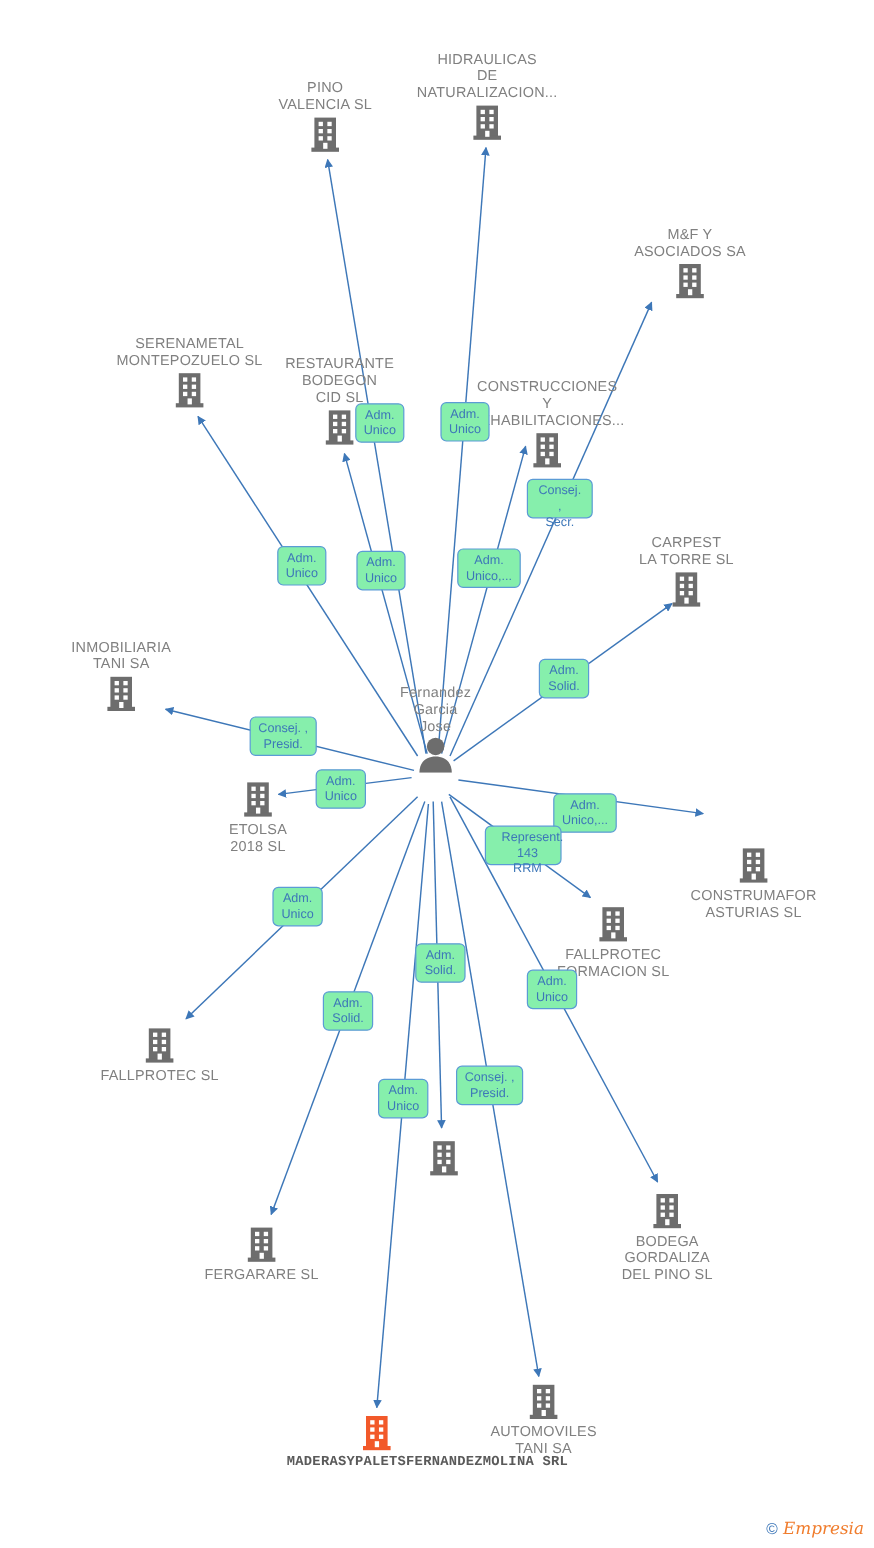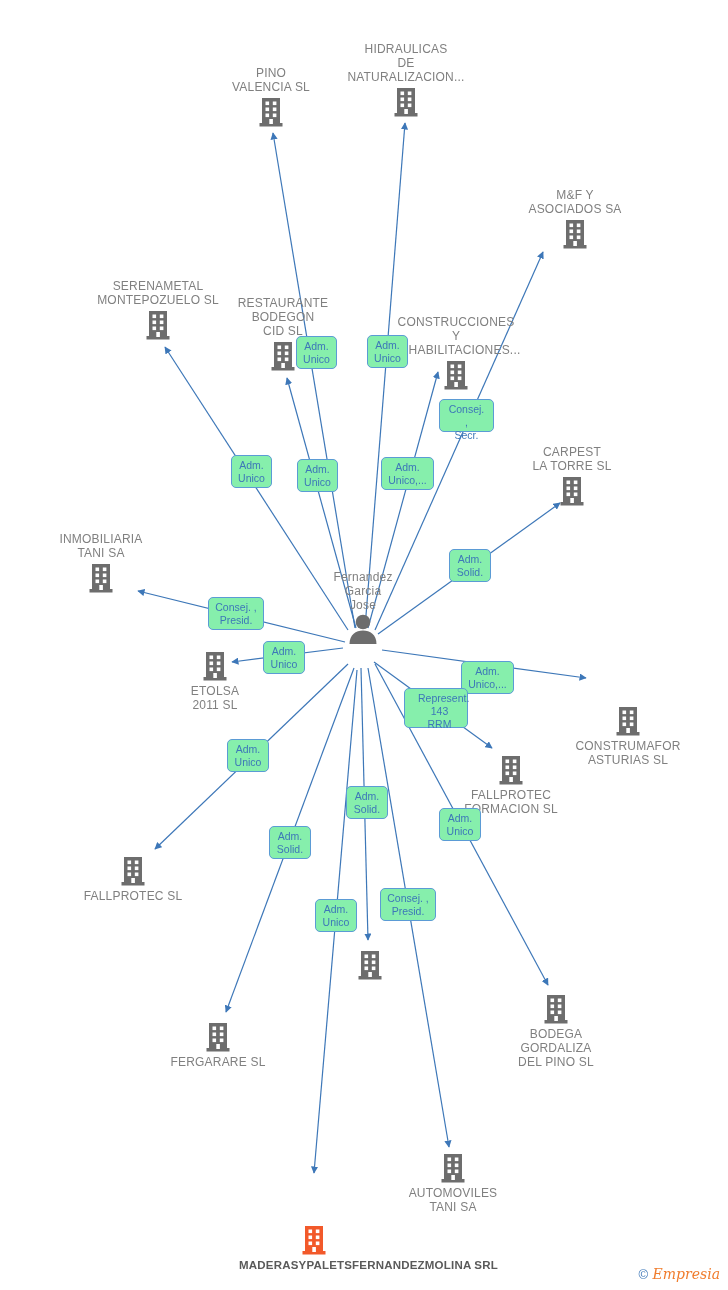--- a/index.html
+++ b/index.html
@@ -255,21 +255,21 @@
             <rect x="2.5" y="27" width="23" height="3.5" fill="#6d6d6d"></rect>
             <rect x="8.5" y="5.5" width="3.6" height="3.6" fill="#fff"></rect>
             <rect x="15.8" y="5.5" width="3.6" height="3.6" fill="#fff"></rect>
             <rect x="8.5" y="11.5" width="3.6" height="3.6" fill="#fff"></rect>
             <rect x="15.8" y="11.5" width="3.6" height="3.6" fill="#fff"></rect>
             <rect x="8.5" y="17.5" width="3.6" height="3.6" fill="#fff"></rect>
             <rect x="15.8" y="17.5" width="3.6" height="3.6" fill="#fff"></rect>
             <rect x="12.3" y="23" width="3.6" height="5" fill="#fff"></rect>
           </svg></span>
         <div class="label">ETOLSA
-2011 SL</div>
+2018 SL</div>
       </div>
       <div class="node label-below" style="top: 705px; left: 628px;">
         <span class="glyph"><svg width="28" height="32" viewBox="0 0 28 32">
             <rect x="5" y="2" width="18" height="26" fill="#6d6d6d"></rect>
             <rect x="2.5" y="27" width="23" height="3.5" fill="#6d6d6d"></rect>
             <rect x="8.5" y="5.5" width="3.6" height="3.6" fill="#fff"></rect>
             <rect x="15.8" y="5.5" width="3.6" height="3.6" fill="#fff"></rect>
             <rect x="8.5" y="11.5" width="3.6" height="3.6" fill="#fff"></rect>
             <rect x="15.8" y="11.5" width="3.6" height="3.6" fill="#fff"></rect>
             <rect x="8.5" y="17.5" width="3.6" height="3.6" fill="#fff"></rect>
@@ -359,21 +359,21 @@
             <rect x="15.8" y="5.5" width="3.6" height="3.6" fill="#fff"></rect>
             <rect x="8.5" y="11.5" width="3.6" height="3.6" fill="#fff"></rect>
             <rect x="15.8" y="11.5" width="3.6" height="3.6" fill="#fff"></rect>
             <rect x="8.5" y="17.5" width="3.6" height="3.6" fill="#fff"></rect>
             <rect x="15.8" y="17.5" width="3.6" height="3.6" fill="#fff"></rect>
             <rect x="12.3" y="23" width="3.6" height="5" fill="#fff"></rect>
           </svg></span>
         <div class="label">AUTOMOVILES
 TANI SA</div>
       </div>
-      <div class="node label-below highlight" style="top: 1224px; left: 314px;">
+      <div class="node label-below highlight" style="top: 1178px; left: 314px; font-family: Liberation Mono, monospace;">
         <span class="glyph"><svg width="28" height="32" viewBox="0 0 28 32">
             <rect x="5" y="2" width="18" height="26" fill="#f2592a"></rect>
             <rect x="2.5" y="27" width="23" height="3.5" fill="#f2592a"></rect>
             <rect x="8.5" y="5.5" width="3.6" height="3.6" fill="#fff"></rect>
             <rect x="15.8" y="5.5" width="3.6" height="3.6" fill="#fff"></rect>
             <rect x="8.5" y="11.5" width="3.6" height="3.6" fill="#fff"></rect>
             <rect x="15.8" y="11.5" width="3.6" height="3.6" fill="#fff"></rect>
             <rect x="8.5" y="17.5" width="3.6" height="3.6" fill="#fff"></rect>
             <rect x="15.8" y="17.5" width="3.6" height="3.6" fill="#fff"></rect>
             <rect x="12.3" y="23" width="3.6" height="5" fill="#fff"></rect>
@@ -395,21 +395,21 @@
       <div class="badge" style="left: 381px; top: 457px; width: 53px; height: 33px;">Adm.
 Unico,...</div>
       <div class="badge" style="left: 449px; top: 549px; width: 42px; height: 33px;">Adm.
 Solid.</div>
       <div class="badge" style="left: 208px; top: 597px; width: 56px; height: 33px;">Consej. ,
 Presid.</div>
       <div class="badge" style="left: 263px; top: 641px; width: 42px; height: 33px;">Adm.
 Unico</div>
       <div class="badge" style="left: 461px; top: 661px; width: 53px; height: 33px;">Adm.
 Unico,...</div>
-      <div class="badge" style="left: 404px; top: 688px; width: 64px; height: 40px; padding-left: 13px;">Represent.
+      <div class="badge" style="left: 404px; top: 688px; width: 64px; height: 33px; padding-left: 13px;">Represent.
 143 RRM</div>
       <div class="badge" style="left: 227px; top: 739px; width: 42px; height: 33px;">Adm.
 Unico</div>
       <div class="badge" style="left: 439px; top: 808px; width: 42px; height: 33px;">Adm.
 Unico</div>
       <div class="badge" style="left: 346px; top: 786px; width: 42px; height: 33px;">Adm.
 Solid.</div>
       <div class="badge" style="left: 269px; top: 826px; width: 42px; height: 33px;">Adm.
 Solid.</div>
       <div class="badge" style="left: 315px; top: 899px; width: 42px; height: 33px;">Adm.

